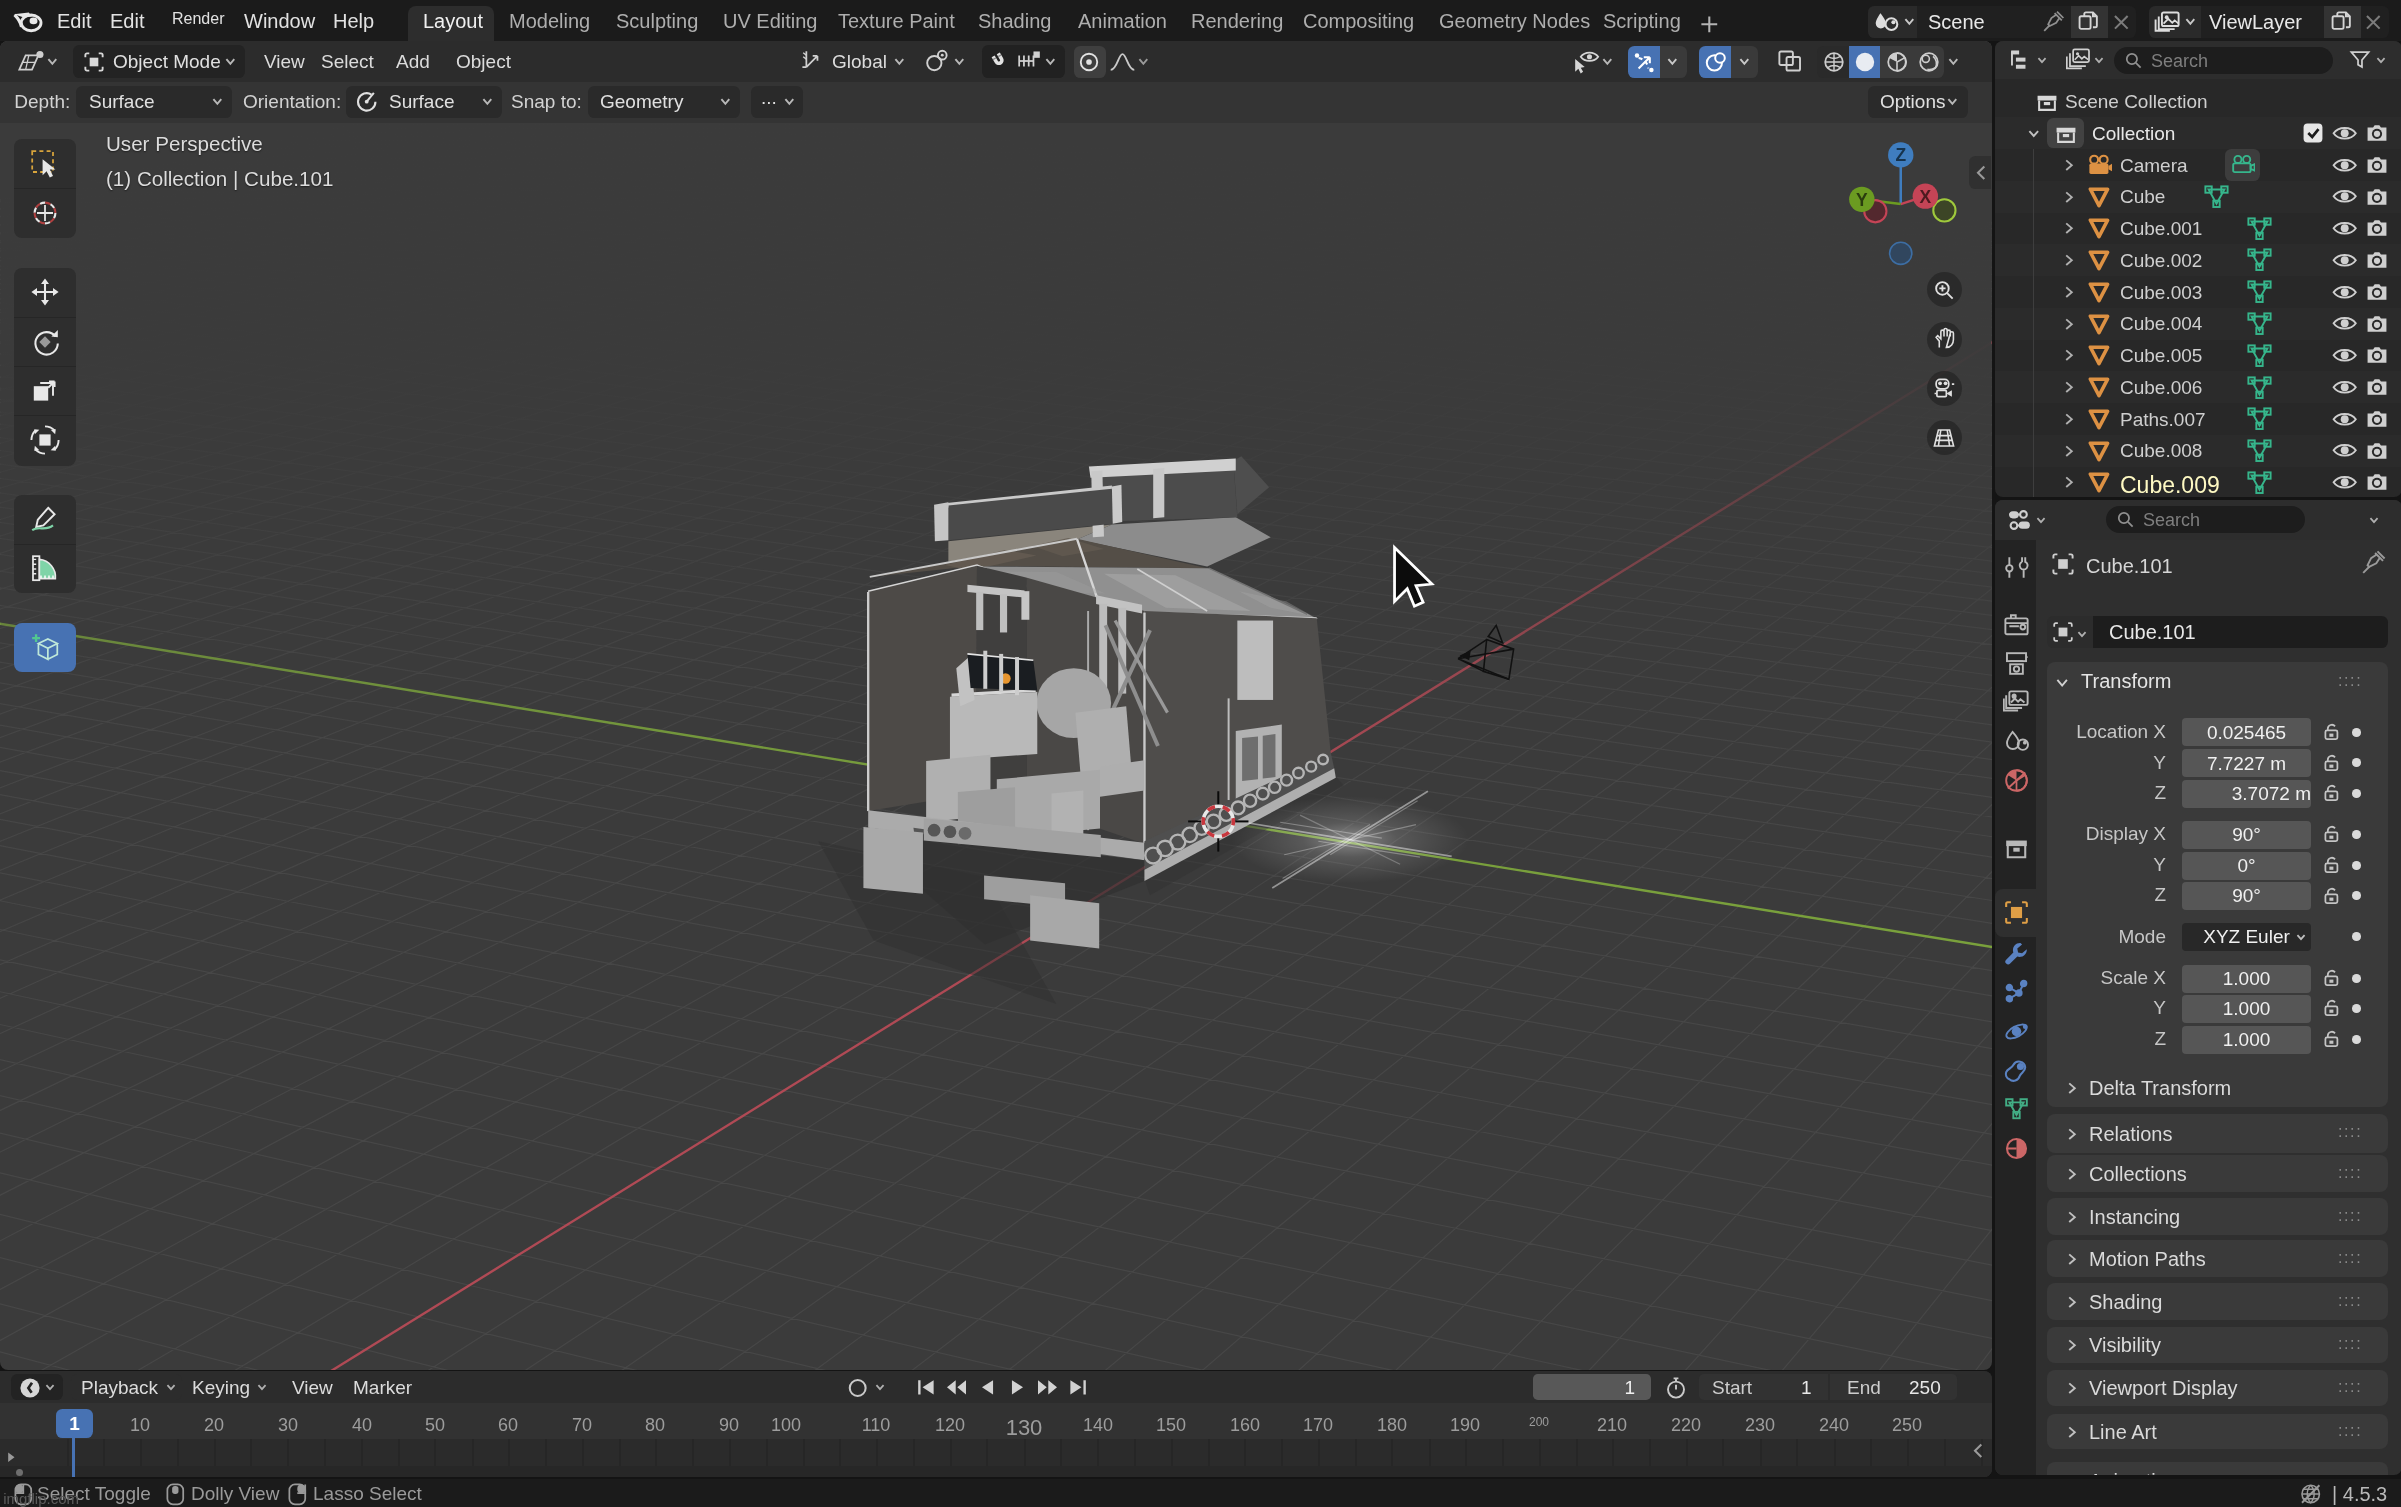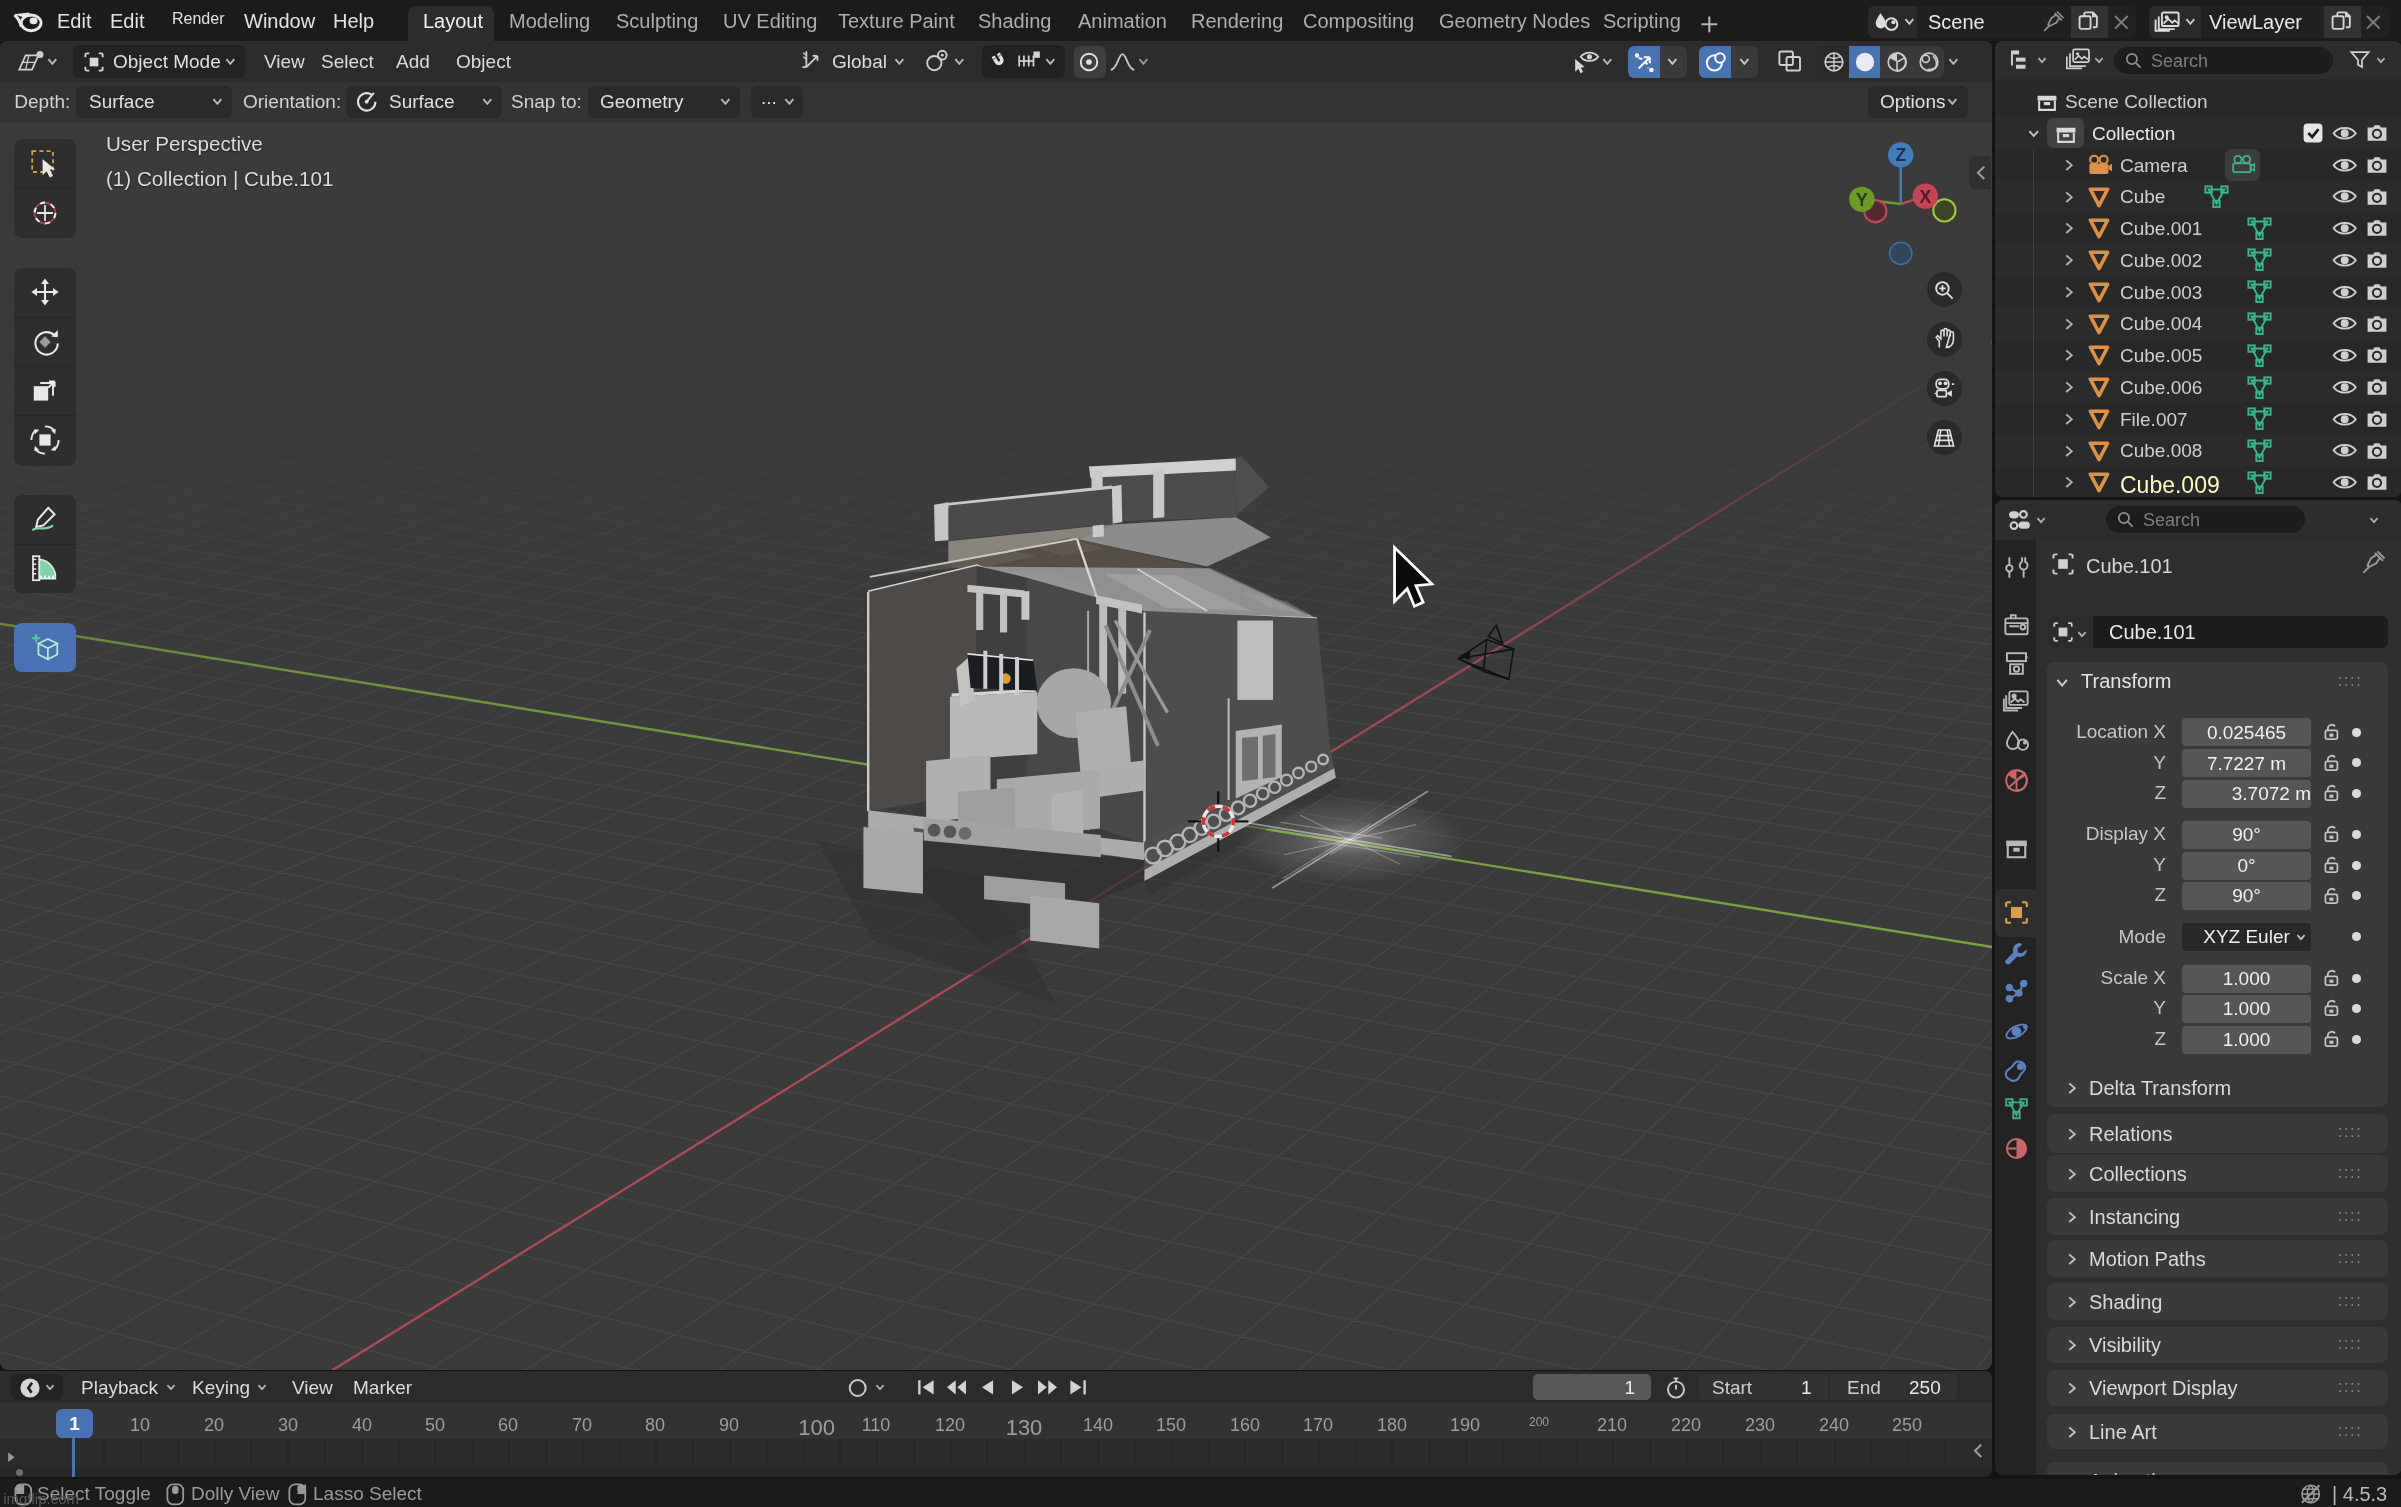--- a/index.html
+++ b/index.html
@@ -771,21 +771,21 @@
         <path d="M3 7 h7 l2-3 h6 l2 3 h7 v17 H3 Z" fill="#cfcfcf"></path>
         <circle cx="15" cy="15" r="6.5" fill="#282828"></circle>
         <circle cx="15" cy="15" r="4" fill="#cfcfcf"></circle>
       </svg>
 <svg class="abs" style="left:68px;top:371px" width="12" height="14.3" viewBox="0 0 15 18">
         <path d="M4 3l7 6-7 6" stroke="#b0b0b0" stroke-width="2.4" fill="none"></path>
       </svg>
 <svg class="abs" style="left:92px;top:367px" width="24" height="22" viewBox="0 0 30 28">
         <path d="M4 4 h22 L15 25 Z" fill="none" stroke="#dd9143" stroke-width="4.5" stroke-linejoin="round"></path>
       </svg>
-<div class="txt" style="left:125px;top:368px;font-size:19px;color:#cfcfcf">File.007</div>
+<div class="txt" style="left:125px;top:368px;font-size:19px;color:#cfcfcf">Paths.007</div>
 <svg class="abs" style="left:251px;top:365px" width="27" height="25.4" viewBox="0 0 34 32">
         <g fill="none" stroke="#36b68c" stroke-width="2.4">
           <path d="M7 7 L27 7 L17 25 Z"></path>
           <rect x="3" y="3" width="8" height="8"></rect>
           <rect x="23" y="3" width="8" height="8"></rect>
           <rect x="13" y="21" width="8" height="8"></rect>
         </g>
       </svg>
 <svg class="abs" style="left:337px;top:368px" width="25.4" height="20.6" viewBox="0 0 32 26">
         <path d="M2 13 C8 4 24 4 30 13 C24 22 8 22 2 13 Z" fill="none" stroke="#cfcfcf" stroke-width="2.4"></path>
@@ -1202,21 +1202,21 @@
 <div class="abs" style="left:0px;top:32px;width:1992px;height:37px;background:#323232"></div>
 <div class="txt" style="left:108px;top:44px;width:64px;text-align:center;font-size:18px;color:#9d9d9d">10</div>
       <div class="txt" style="left:182px;top:44px;width:64px;text-align:center;font-size:18px;color:#9d9d9d">20</div>
       <div class="txt" style="left:256px;top:44px;width:64px;text-align:center;font-size:18px;color:#9d9d9d">30</div>
       <div class="txt" style="left:330px;top:44px;width:64px;text-align:center;font-size:18px;color:#9d9d9d">40</div>
       <div class="txt" style="left:403px;top:44px;width:64px;text-align:center;font-size:18px;color:#9d9d9d">50</div>
       <div class="txt" style="left:476px;top:44px;width:64px;text-align:center;font-size:18px;color:#9d9d9d">60</div>
       <div class="txt" style="left:550px;top:44px;width:64px;text-align:center;font-size:18px;color:#9d9d9d">70</div>
       <div class="txt" style="left:623px;top:44px;width:64px;text-align:center;font-size:18px;color:#9d9d9d">80</div>
       <div class="txt" style="left:697px;top:44px;width:64px;text-align:center;font-size:18px;color:#9d9d9d">90</div>
-      <div class="txt" style="left:771px;top:44px;width:64px;text-align:right;font-size:22px;color:#9d9d9d">100</div>
+      <div class="txt" style="left:771px;top:44px;width:64px;text-align:left;font-size:18px;color:#9d9d9d">100</div>
       <div class="txt" style="left:844px;top:44px;width:64px;text-align:center;font-size:18px;color:#9d9d9d">110</div>
       <div class="txt" style="left:918px;top:44px;width:64px;text-align:center;font-size:18px;color:#9d9d9d">120</div>
       <div class="txt" style="left:992px;top:44px;width:64px;text-align:center;font-size:22px;color:#9d9d9d">130</div>
       <div class="txt" style="left:1066px;top:44px;width:64px;text-align:center;font-size:18px;color:#9d9d9d">140</div>
       <div class="txt" style="left:1139px;top:44px;width:64px;text-align:center;font-size:18px;color:#9d9d9d">150</div>
       <div class="txt" style="left:1213px;top:44px;width:64px;text-align:center;font-size:18px;color:#9d9d9d">160</div>
       <div class="txt" style="left:1286px;top:44px;width:64px;text-align:center;font-size:18px;color:#9d9d9d">170</div>
       <div class="txt" style="left:1360px;top:44px;width:64px;text-align:center;font-size:18px;color:#9d9d9d">180</div>
       <div class="txt" style="left:1433px;top:44px;width:64px;text-align:center;font-size:18px;color:#9d9d9d">190</div>
       <div class="txt" style="left:1507px;top:44px;width:64px;text-align:center;font-size:12px;color:#9d9d9d">200</div>

